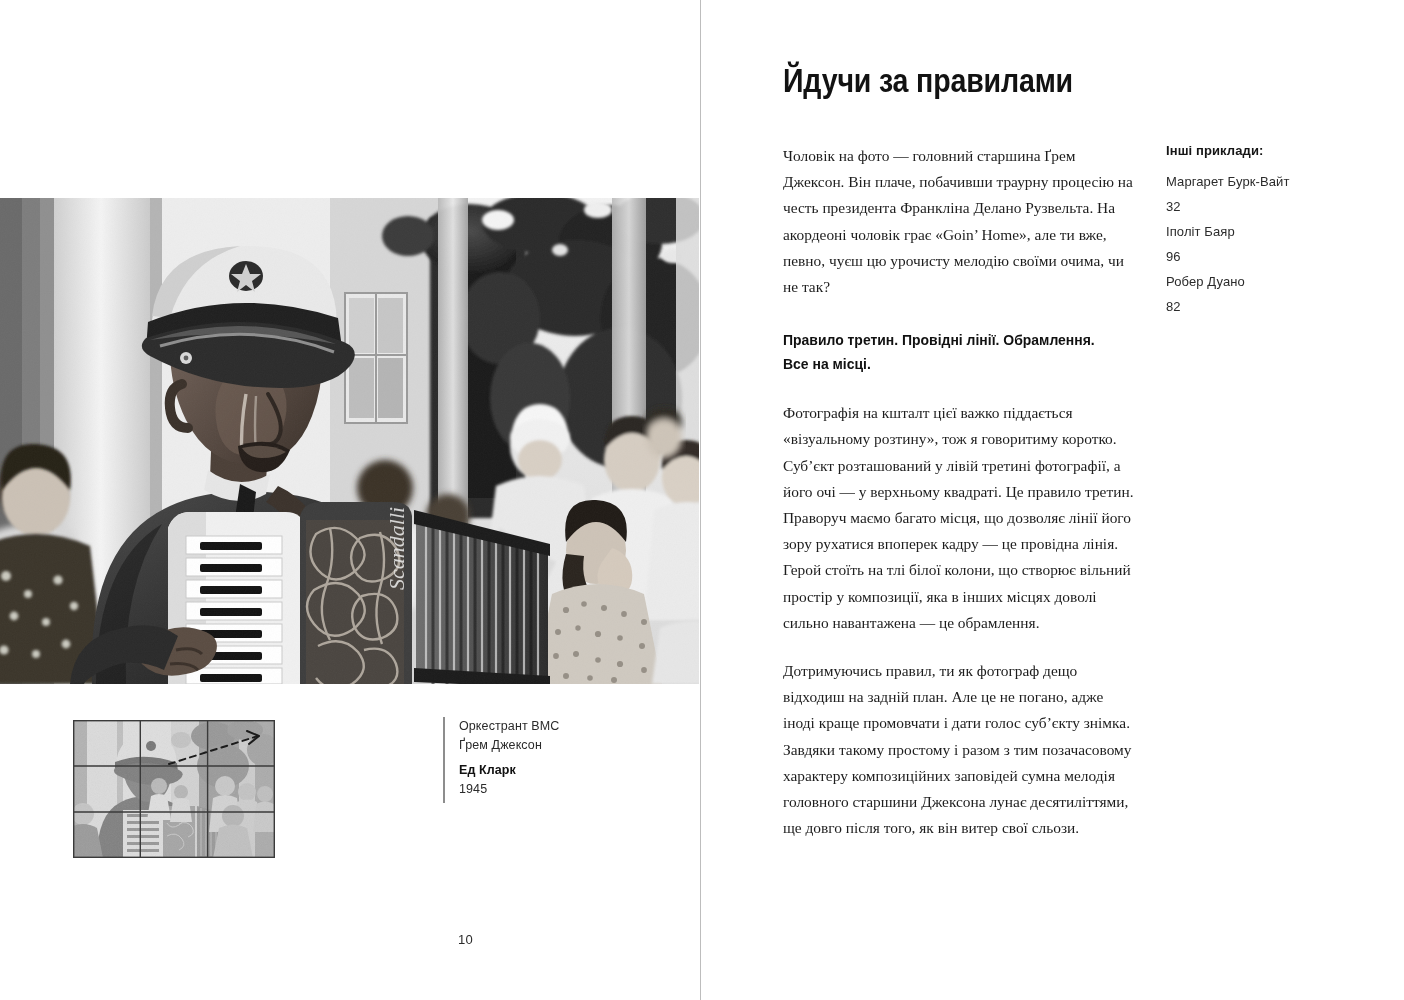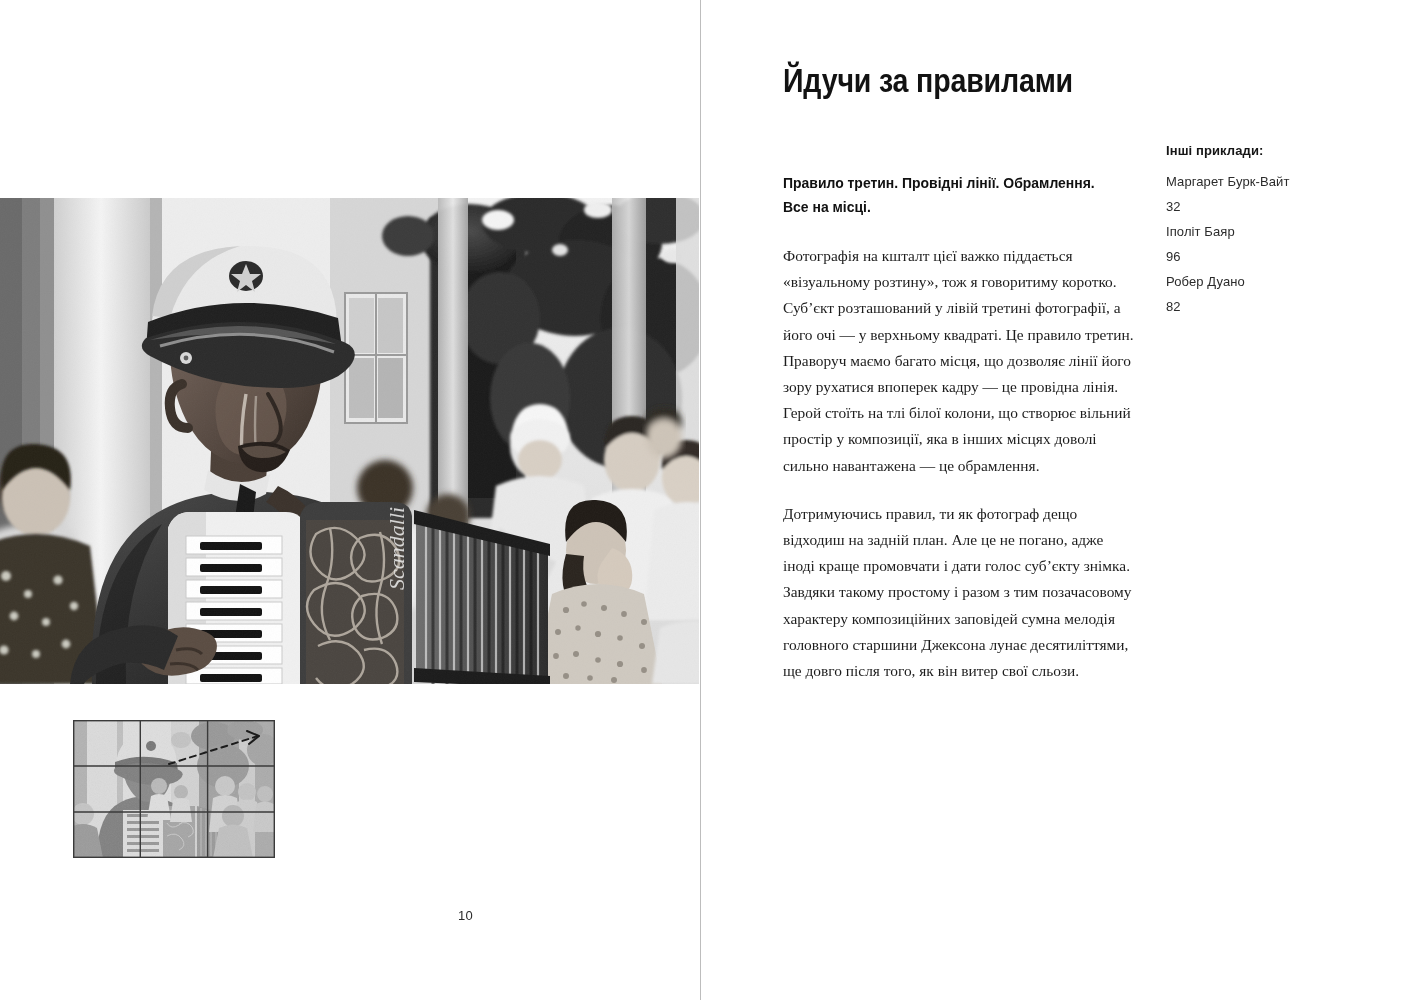--- a/index.html
+++ b/index.html
@@ -40,21 +40,21 @@
     border-left:2px solid #8d8d8d;
   }
   .caption .line{
     font-size:12.5px;line-height:19px;color:#2b2b2b;
     letter-spacing:.1px;white-space:nowrap;
   }
   .caption .line.gap{margin-top:6px;}
   .caption .line.strong{font-weight:700;color:#111;}
 
   .folio-left{
-    position:absolute;left:458px;top:908px;
+    position:absolute;left:458px;top:932px;
     font-size:13px;color:#2b2b2b;letter-spacing:.2px;
   }
 
   
   .page-title{
     position:absolute;left:783px;top:60px;
     font-size:34px;line-height:40px;font-weight:700;
     color:#121212;letter-spacing:-0.2px;
     transform:scaleX(.84);transform-origin:left top;
     white-space:nowrap;
@@ -523,28 +523,35 @@
       </g>
       <rect x="0.7" y="0.7" width="200.6" height="136.6" fill="none" stroke="#3a3a3a" stroke-width="1.4"></rect>
 
       <g stroke="#1c1c1c" stroke-width="2" fill="none">
         <path d="M96 44 L185 16" stroke-dasharray="6 5" stroke-linecap="round"></path>
         <path d="M174 11 L186 16 L176 24" stroke-linecap="round" stroke-linejoin="round"></path>
       </g>
     </svg>
   </div>
 
+  <div class="caption">
+    <div class="line">Оркестрант ВМС</div>
+    <div class="line">Ґрем Джексон</div>
+    <div class="line strong gap">Ед Кларк</div>
+    <div class="line">1945</div>
+  </div>
 
   <div class="folio-left">10</div>
 
   <div class="spine"></div>
 
   <div class="page-title">Йдучи за правилами</div>
 
   <div class="col-main">
+    <p class="body-p">Чоловік на фото — головний старшина Ґрем Джексон. Він плаче, побачивши траурну процесію на честь президента Франкліна Делано Рузвельта. На акордеоні чоловік грає «Goin’ Home», але ти вже, певно, чуєш цю урочисту мелодію своїми очима, чи не так?</p>
 
     <div class="subhead">Правило третин. Провідні лінії. Обрамлення.</div>
     <div class="subhead" style="margin-top:2px">Все на місці.</div>
 
     <p class="body-p after-subhead">Фотографія на кшталт цієї важко піддається «візуальному розтину», тож я говоритиму коротко. Суб’єкт розташований у лівій третині фотографії, а його очі — у верхньому квадраті. Це правило третин. Праворуч маємо багато місця, що дозволяє лінії його зору рухатися впоперек кадру — це провідна лінія. Герой стоїть на тлі білої колони, що створює вільний простір у композиції, яка в інших місцях доволі сильно навантажена — це обрамлення.</p>
     <p class="body-p">Дотримуючись правил, ти як фотограф дещо відходиш на задній план. Але це не погано, адже іноді краще промовчати і дати голос суб’єкту знімка. Завдяки такому простому і разом з тим позачасовому характеру композиційних заповідей сумна мелодія головного старшини Джексона лунає десятиліттями, ще довго після того, як він витер свої сльози.</p>
   </div>
 
   <div class="col-side">
     <div class="side-title">Інші приклади:</div>

